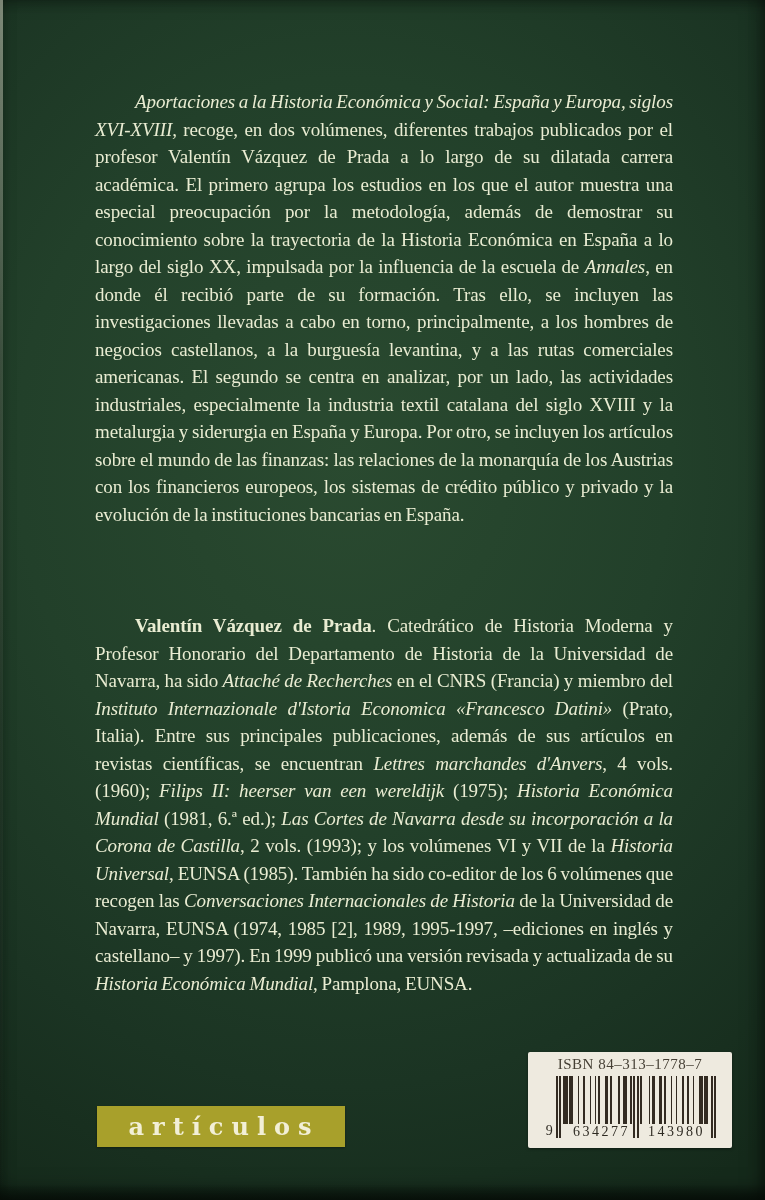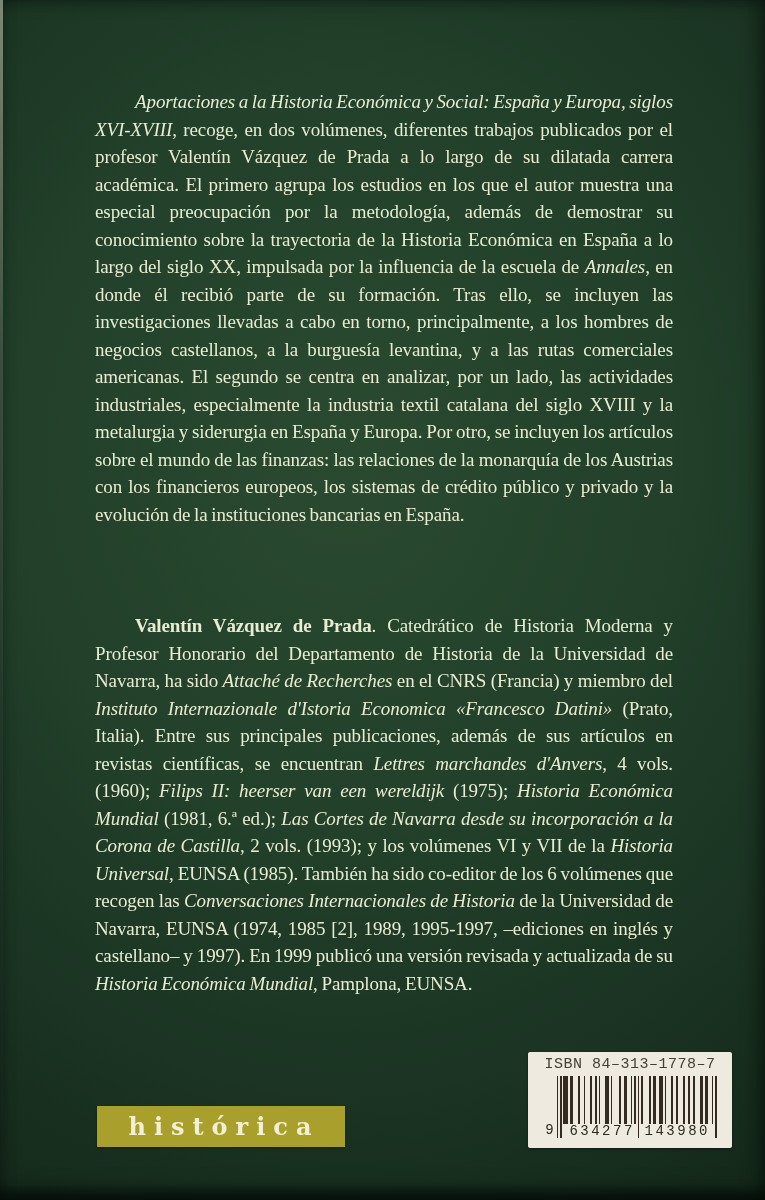--- a/index.html
+++ b/index.html
@@ -41,21 +41,21 @@
   .logo-text {
     font-family:"DejaVu Serif", serif; font-weight:700; font-size:24px;
     color:#f2efd6; letter-spacing:8px; text-indent:6px; line-height:1;
   }
 
   .barcode {
     position:absolute; left:528px; top:1052px; width:204px; height:96px; z-index:2;
     background:#eeeadf; border-radius:2px;
     box-shadow:0 1px 3px rgba(0,0,0,.4);
     padding:0; box-sizing:border-box;
-    font-family:Liberation Mono, monospace;
+    font-family:Liberation Serif, serif;
   }
   .isbn {
     margin:4px 0 3px; text-align:center;
     font-size:15px; letter-spacing:.5px; color:#453f34;
   }
   .ean { display:flex; align-items:flex-end; justify-content:center; padding-left:2px; }
   .lead {
     font-size:14px; color:#2e2a22; margin-right:3px; margin-bottom:0;
     line-height:15px;
   }
@@ -78,21 +78,21 @@
 
 <div class="cover">
 
   <section class="text-col">
     <p class="para"><em>Aportaciones a la Historia Económica y Social: España y Europa, siglos XVI-XVIII,</em><span> recoge, en dos volúmenes, diferentes trabajos publicados por el profesor Valentín Vázquez de Prada a lo largo de su dilatada carrera académica. El primero agrupa los estudios en los que el autor muestra una especial preocupación por la metodología, además de demostrar su conocimiento sobre la trayectoria de la Historia Económica en España a lo largo del siglo XX, impulsada por la influencia de la escuela de </span><em>Annales</em><span>, en donde él recibió parte de su formación. Tras ello, se incluyen las investigaciones llevadas a cabo en torno, principalmente, a los hombres de negocios castellanos, a la burguesía levantina, y a las rutas comerciales americanas. El segundo se centra en analizar, por un lado, las actividades industriales, especialmente la industria textil catalana del siglo XVIII y la metalurgia y siderurgia en España y Europa. Por otro, se incluyen los artículos sobre el mundo de las finanzas: las relaciones de la monarquía de los Austrias con los financieros europeos, los sistemas de crédito público y privado y la evolución de la instituciones bancarias en España.</span></p>
 
     <p class="para bio"><strong>Valentín Vázquez de Prada</strong><span>. Catedrático de Historia Moderna y Profesor Honorario del Departamento de Historia de la Universidad de Navarra, ha sido </span><em>Attaché de Recherches</em><span> en el CNRS (Francia) y miembro del </span><em>Instituto Internazionale d'Istoria Economica «Francesco Datini»</em><span> (Prato, Italia). Entre sus principales publicaciones, además de sus artículos en revistas científicas, se encuentran </span><em>Lettres marchandes d'Anvers</em><span>, 4 vols. (1960); </span><em>Filips II: heerser van een wereldijk</em><span> (1975); </span><em>Historia Económica Mundial</em><span> (1981, 6.ª ed.); </span><em>Las Cortes de Navarra desde su incorporación a la Corona de Castilla</em><span>, 2 vols. (1993); y los volúmenes VI y VII de la </span><em>Historia Universal</em><span>, EUNSA (1985). También ha sido co-editor de los 6 volúmenes que recogen las </span><em>Conversaciones Internacionales de Historia</em><span> de la Universidad de Navarra, EUNSA (1974, 1985 [2], 1989, 1995-1997, –ediciones en inglés y castellano– y 1997). En 1999 publicó una versión revisada y actualizada de su </span><em>Historia Económica Mundial</em><span>, Pamplona, EUNSA.</span></p>
   </section>
 
   <div class="logo">
-    <span class="logo-text">histórica</span>
+    <span class="logo-text">artículos</span>
   </div>
 
   <div class="barcode">
     <div class="isbn">ISBN 84–313–1778–7</div>
     <div class="ean">
       <span class="lead">9</span>
       <div class="bars-wrap">
         <div class="bars">
             <i class="bar guard"></i>
             <i class="sp guard"></i>

